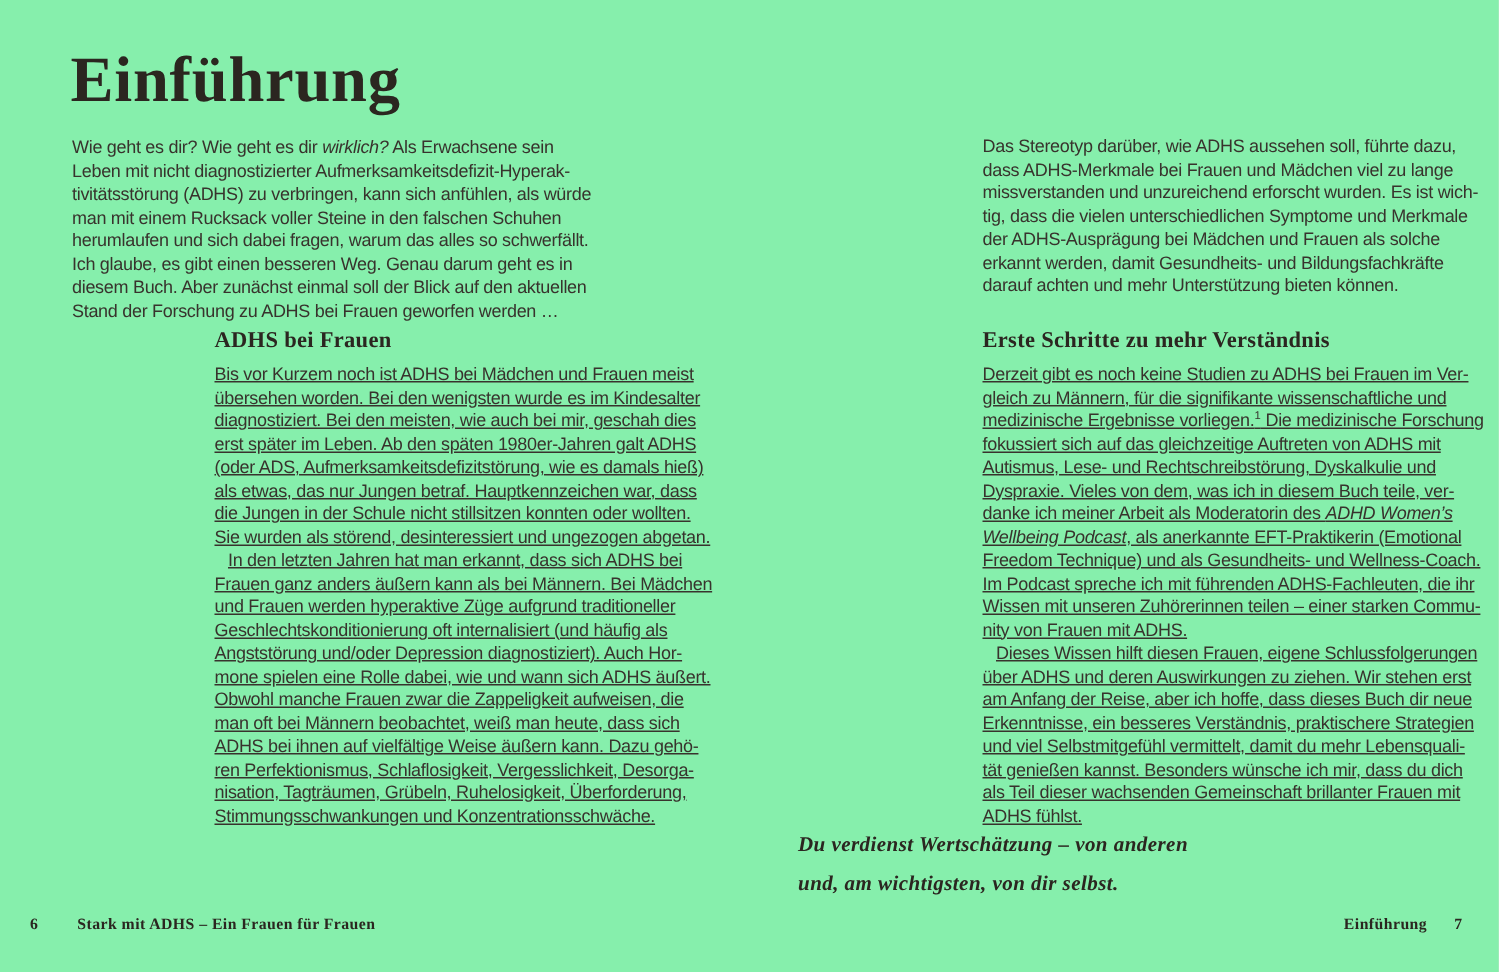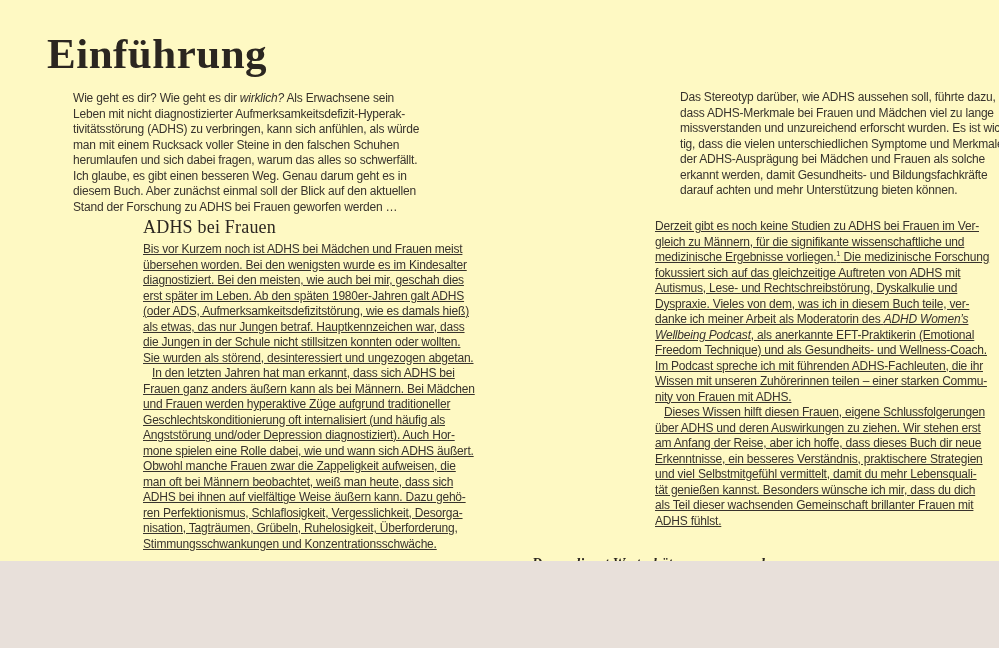--- a/index.html
+++ b/index.html
@@ -1,22 +1,22 @@
 <!DOCTYPE html>
 <html><head>
 <meta charset="utf-8">
 <style>
   html, body { margin: 0; padding: 0; }
   body { background: #e8e0da; }
 
   .spread {
     position: relative;
     width: 999px;
-    height: 561px;
-    background: #fef9c3;
+    height: 648px;
+    background: #86efac;
     overflow: hidden;
     font-family: "Liberation Sans", "DejaVu Sans", sans-serif;
     color: #38332d;
   }
 
   .chapter-title {
     position: absolute;
     left: 47px;
     top: 30px;
     margin: 0;
@@ -26,42 +26,41 @@
     line-height: 1.1;
     letter-spacing: 0.5px;
     color: #2b2620;
   }
 
   .body-text {
     font-size: 12px;
     line-height: 15.5px;
     letter-spacing: -0.2px;
     white-space: nowrap;
-    margin-left: 25px;
   }
   .body-text em { font-style: italic; }
   .body-text sup {
     font-size: 7.5px;
     line-height: 0;
     vertical-align: 5px;
     letter-spacing: 0;
   }
 
   .intro-block   { position: absolute; left: 48px;  top: 91px; }
   .lead-block    { position: absolute; left: 655px; top: 90px; }
 
   .subsection        { position: absolute; }
   .subsection-left   { left: 143px; top: 219px; }
   .subsection-right  { left: 655px; top: 219px; }
 
   .subsection h2 {
     margin: 0 0 6px 0;
     font-family: "Liberation Serif", "DejaVu Serif", serif;
-    font-weight: 400;
-    font-size: 18px;
+    font-weight: 700;
+    font-size: 15px;
     line-height: 17px;
     letter-spacing: 0.2px;
     color: #2b2620;
     white-space: nowrap;
   }
 
   .para { margin: 0; text-decoration: underline; }
   .para.indent-first { text-indent: 9px; }
 
   .pull-quote {
@@ -113,20 +112,21 @@
     <footer class="page-footer page-footer-left">
       <span>6</span>
       <span>Stark mit ADHS – Ein Frauen für Frauen</span>
     </footer>
   </section>
 
   <section>
     <div class="body-text lead-block">Das Stereotyp darüber, wie ADHS aussehen soll, führte dazu,<br>dass ADHS-Merkmale bei Frauen und Mädchen viel zu lange<br>missverstanden und unzureichend erforscht wurden. Es ist wich-<br>tig, dass die vielen unterschiedlichen Symptome und Merkmale<br>der ADHS-Ausprägung bei Mädchen und Frauen als solche<br>erkannt werden, damit Gesundheits- und Bildungsfachkräfte<br>darauf achten und mehr Unterstützung bieten können.</div>
 
     <section class="subsection subsection-right">
+      <h2>Erste Schritte zu mehr Verständnis</h2>
       <div class="body-text para">Derzeit gibt es noch keine Studien zu ADHS bei Frauen im Ver-<br>gleich zu Männern, für die signifikante wissenschaftliche und<br>medizinische Ergebnisse vorliegen.<sup>1</sup> Die medizinische Forschung<br>fokussiert sich auf das gleichzeitige Auftreten von ADHS mit<br>Autismus, Lese- und Rechtschreibstörung, Dyskalkulie und<br>Dyspraxie. Vieles von dem, was ich in diesem Buch teile, ver-<br>danke ich meiner Arbeit als Moderatorin des <em>ADHD Women’s</em><br><em>Wellbeing Podcast</em>, als anerkannte EFT-Praktikerin (Emotional<br>Freedom Technique) und als Gesundheits- und Wellness-Coach.<br>Im Podcast spreche ich mit führenden ADHS-Fachleuten, die ihr<br>Wissen mit unseren Zuhörerinnen teilen – einer starken Commu-<br>nity von Frauen mit ADHS.</div>
       <div class="body-text para indent-first">Dieses Wissen hilft diesen Frauen, eigene Schlussfolgerungen<br>über ADHS und deren Auswirkungen zu ziehen. Wir stehen erst<br>am Anfang der Reise, aber ich hoffe, dass dieses Buch dir neue<br>Erkenntnisse, ein besseres Verständnis, praktischere Strategien<br>und viel Selbstmitgefühl vermittelt, damit du mehr Lebensquali-<br>tät genießen kannst. Besonders wünsche ich mir, dass du dich<br>als Teil dieser wachsenden Gemeinschaft brillanter Frauen mit<br>ADHS fühlst.</div>
     </section>
 
     <p class="pull-quote">Du verdienst Wertschätzung – von anderen<br>und, am wichtigsten, von dir selbst.</p>
 
     <footer class="page-footer page-footer-right">
       <span>Einführung</span>
       <span>7</span>
     </footer>

